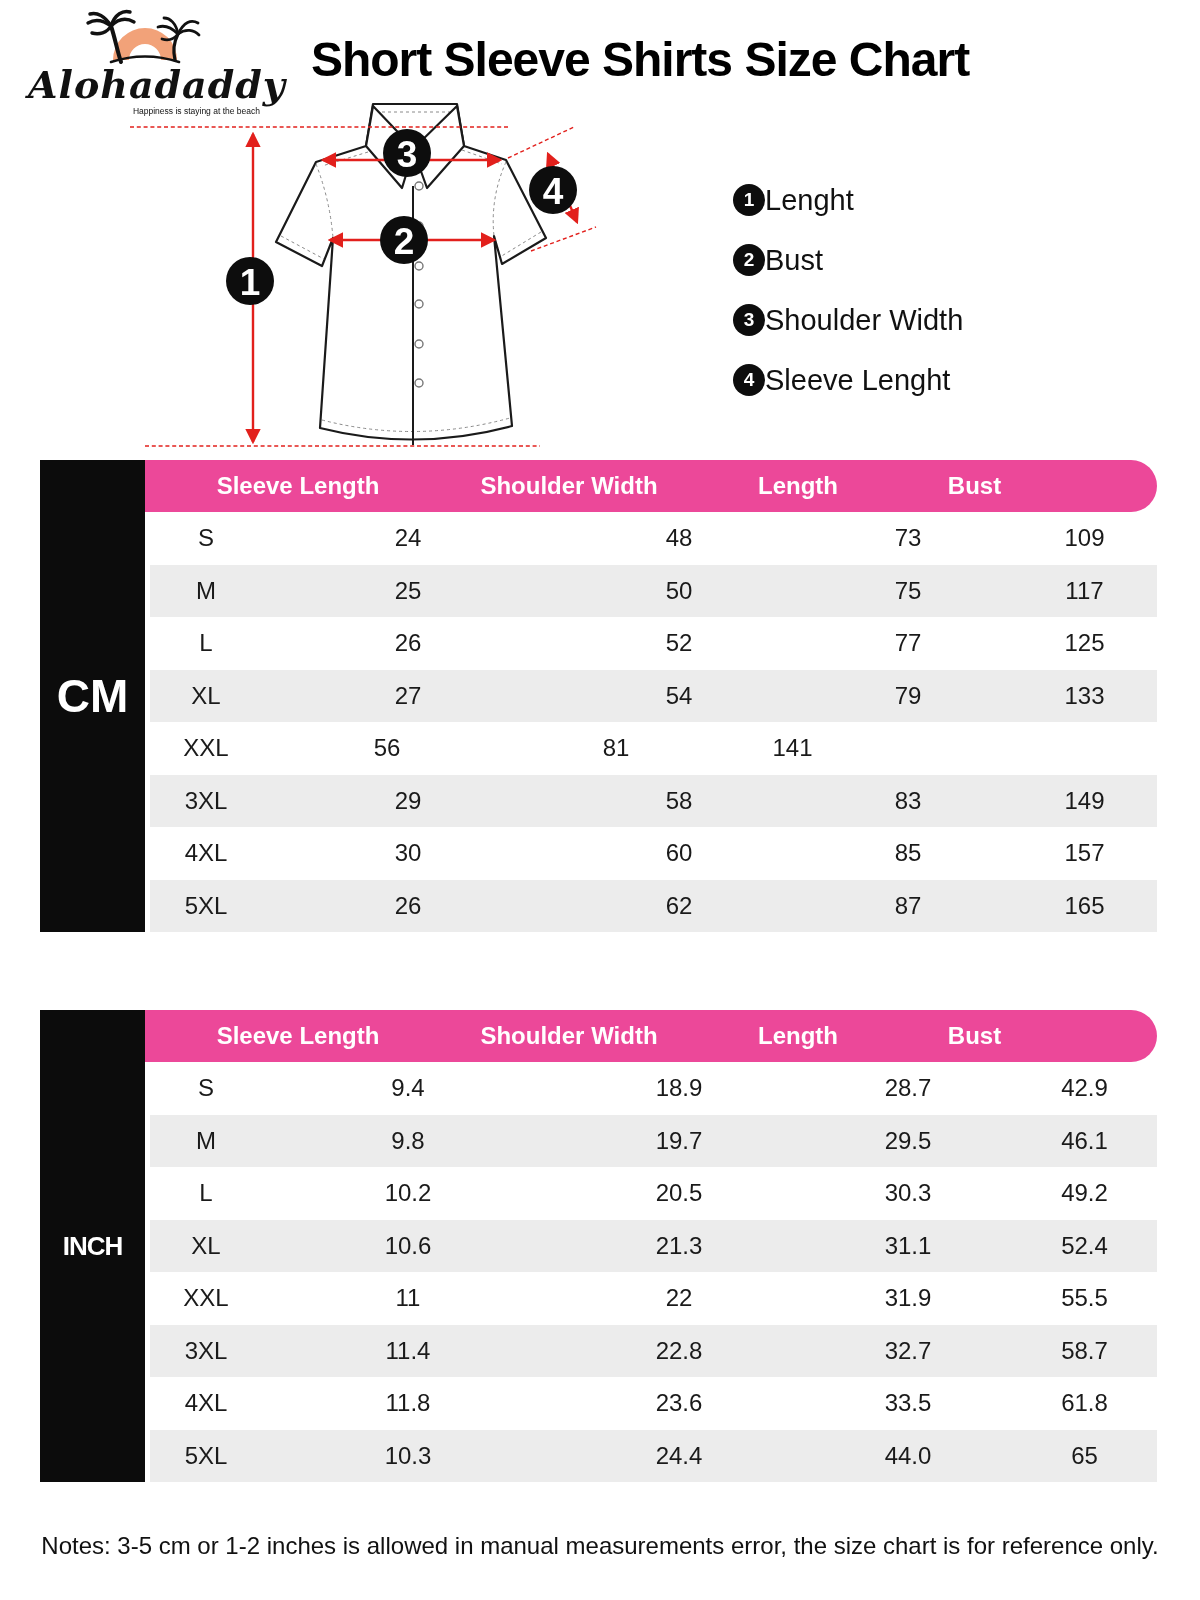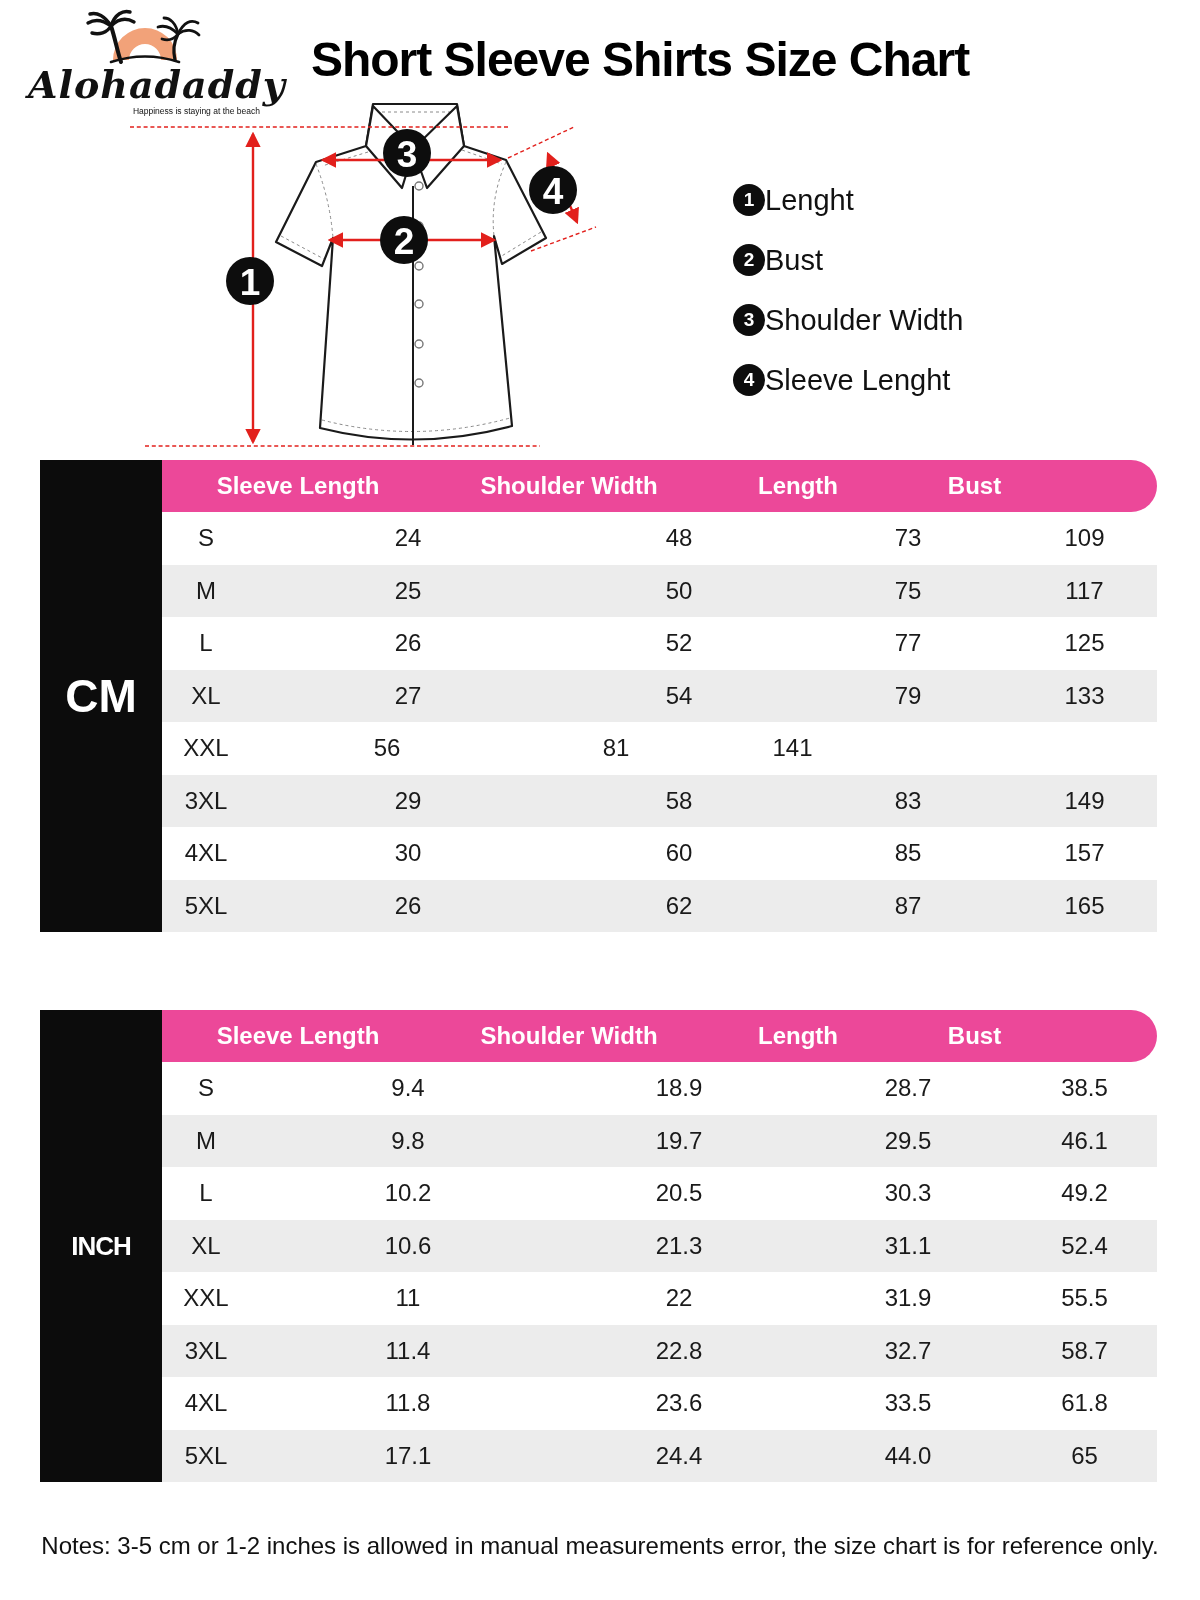--- a/index.html
+++ b/index.html
@@ -22,21 +22,21 @@
   .legend-item{display:flex;align-items:center;height:32px;margin-bottom:28px;}
   .lnum{width:32px;height:32px;border-radius:50%;background:#0d0d0d;color:#fff;
         font-weight:700;font-size:19px;display:flex;align-items:center;justify-content:center;flex:0 0 32px;}
   .llabel{font-size:29px;margin-left:0;color:#111;}
 
   
   .diagram{position:absolute;left:60px;top:95px;}
 
   
   .sizetable{position:absolute;left:40px;width:1117px;height:472px;}
-  .unit-col{position:absolute;left:0;top:0;height:100%;width:122px;background:#0c0c0c;
+  .unit-col{position:absolute;left:0;top:0;height:100%;width:105px;background:#0c0c0c;
             color:#fff;display:flex;align-items:center;justify-content:center;
             font-weight:700;font-size:46px;}
   .unit-inch{font-size:26px;letter-spacing:-1px;}
   .thead{height:52px;background:#ec4899;border-radius:0 27px 27px 0;display:flex;
          align-items:center;color:#fff;font-weight:700;font-size:24px;box-sizing:border-box;}
   .tbody{margin-left:110px;}
   .trow{display:flex;align-items:center;height:52.5px;font-size:24px;color:#1a1a1a;background:#fff;}
   .trow:nth-child(even){background:#ececec;}
   .hc,.tc{text-align:center;}
   .c0{width:112px}.c1{width:292px}.c2{width:250px}.c3{width:208px}.c4{width:145px}
@@ -236,21 +236,21 @@
       <div class="hc c2">Shoulder Width</div>
       <div class="hc c3">Length</div>
       <div class="hc c4">Bust</div>
     </div>
     <div class="tbody">
       <div class="trow">
         <div class="tc c0">S</div>
         <div class="tc c1">9.4</div>
         <div class="tc c2">18.9</div>
         <div class="tc c3">28.7</div>
-        <div class="tc c4">38.5</div>
+        <div class="tc c4">42.9</div>
       </div>
       <div class="trow">
         <div class="tc c0">M</div>
         <div class="tc c1">9.8</div>
         <div class="tc c2">19.7</div>
         <div class="tc c3">29.5</div>
         <div class="tc c4">46.1</div>
       </div>
       <div class="trow">
         <div class="tc c0">L</div>
@@ -282,21 +282,21 @@
       </div>
       <div class="trow">
         <div class="tc c0">4XL</div>
         <div class="tc c1">11.8</div>
         <div class="tc c2">23.6</div>
         <div class="tc c3">33.5</div>
         <div class="tc c4">61.8</div>
       </div>
       <div class="trow">
         <div class="tc c0">5XL</div>
-        <div class="tc c1">17.1</div>
+        <div class="tc c1">10.3</div>
         <div class="tc c2">24.4</div>
         <div class="tc c3">44.0</div>
         <div class="tc c4">65</div>
       </div>
     </div>
   </div>
 
   <div class="notes">Notes: 3-5 cm or 1-2 inches is allowed in manual measurements error, the size chart is for reference only.</div>
 
 </div>

